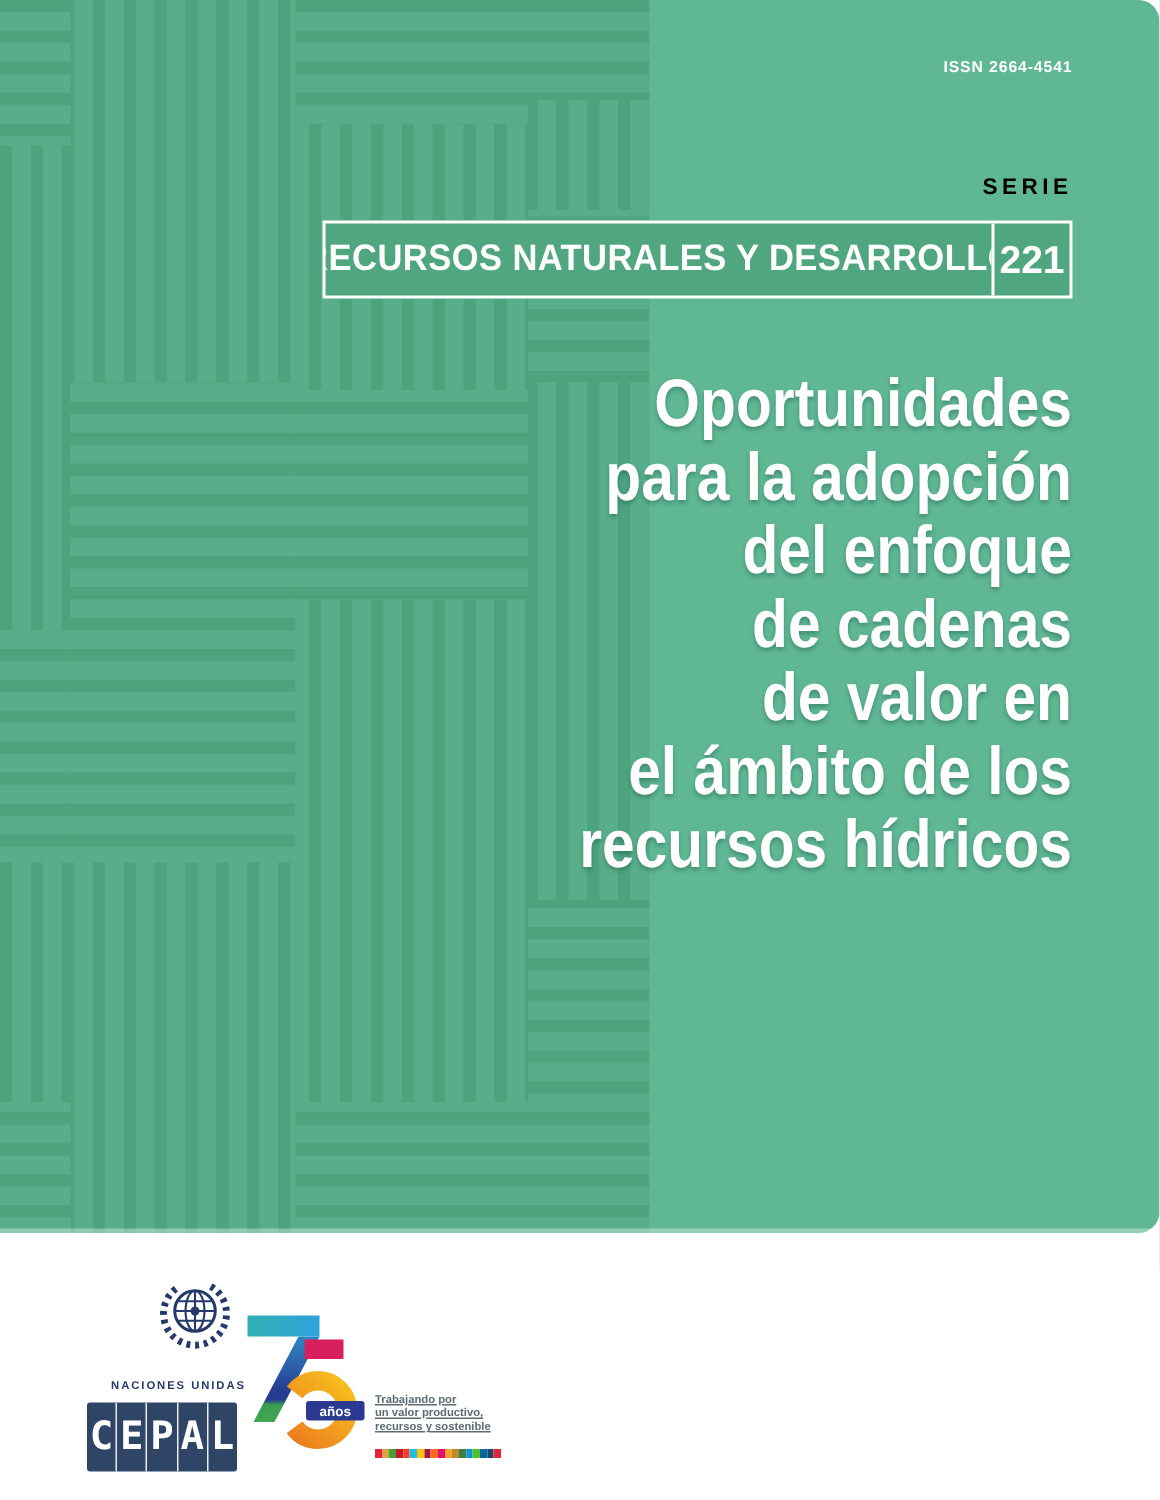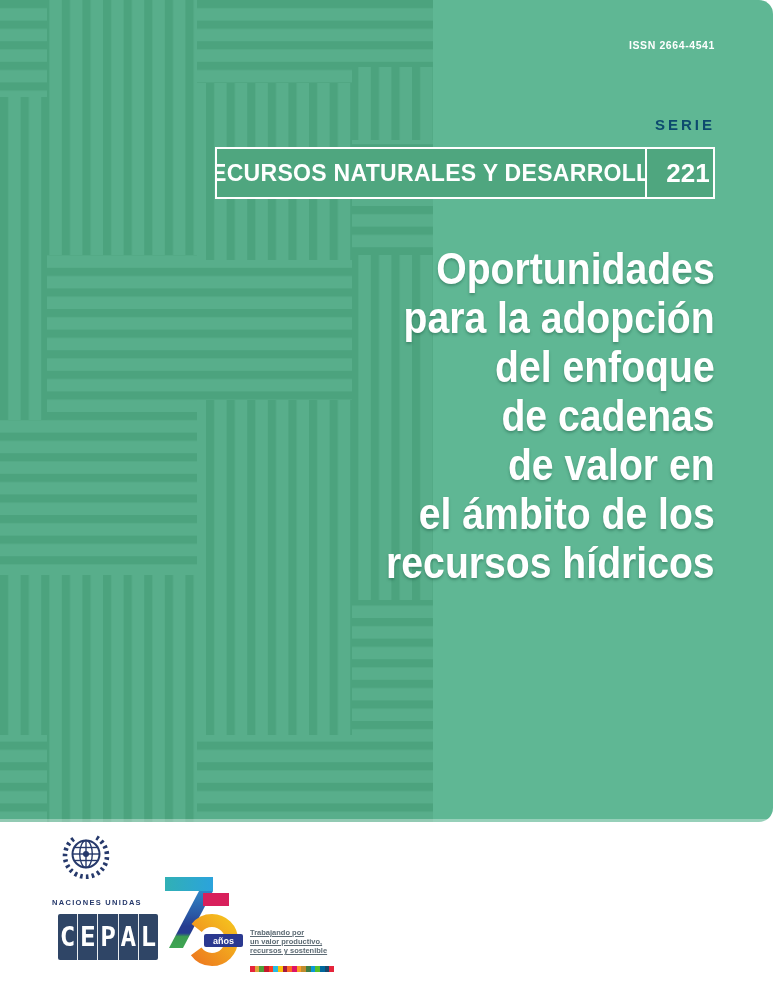--- a/index.html
+++ b/index.html
@@ -7,40 +7,40 @@
         font-family:"Liberation Sans",sans-serif;}
 
   
   .green-area{position:absolute;left:0;top:0;width:773px;height:822px;background:#5FB794;border-radius:14px;}
   .green-area::after{content:"";position:absolute;left:0;bottom:0;width:100%;height:3px;
         background:rgba(255,255,255,0.35);}
   svg.weave{position:absolute;left:0;top:0;display:block;}
 
   .issn{position:absolute;top:39px;right:58px;color:#ffffff;font-size:10.5px;font-weight:bold;
         letter-spacing:0.6px;}
-  .serie-kicker{position:absolute;top:116px;right:58px;color:#0c4a6e;font-size:15px;
+  .serie-kicker{position:absolute;top:116px;right:58px;color:#000000;font-size:15px;
         font-weight:bold;letter-spacing:3px;}
 
   .banner{position:absolute;left:215px;top:147px;width:500px;height:52px;box-sizing:border-box;
         border:2.5px solid #ffffff;background:#4FA67F;display:flex;align-items:stretch;}
   .banner-name{flex:1;display:flex;align-items:center;justify-content:center;
         border-right:2.5px solid #ffffff;overflow:hidden;}
   .banner-name span{color:#ffffff;font-weight:bold;font-size:24.5px;letter-spacing:0.3px;
         white-space:nowrap;transform:scaleX(0.94);}
   .banner-num{width:50px;display:flex;align-items:center;justify-content:center;color:#ffffff;
-        font-weight:bold;font-size:26px;padding-left:16px;}
+        font-weight:bold;font-size:26px;}
 
   .title{position:absolute;top:244px;right:58px;text-align:right;color:#ffffff;font-weight:bold;
         font-size:45px;line-height:49px;white-space:nowrap;transform:scaleX(0.87);
         transform-origin:100% 0;text-shadow:0 2px 3px rgba(15,70,50,0.35);}
 
   
   .footer{position:absolute;left:0;top:822px;width:773px;height:178px;background:#ffffff;}
 
-  .un-block{position:absolute;left:52px;top:6px;width:112px;text-align:left;}
+  .un-block{position:absolute;left:52px;top:26px;width:112px;text-align:right;}
   .un-caption{margin-top:2px;color:#26396B;font-size:7.5px;font-weight:bold;letter-spacing:1.3px;
         white-space:nowrap;}
   .cepal-box{margin:7px auto 0 auto;width:100px;height:46px;background:#2F4566;border-radius:2px;
         display:flex;align-items:stretch;overflow:hidden;}
   .cepal-letter{flex:1;display:flex;align-items:center;justify-content:center;color:#ffffff;
         font-family:"DejaVu Sans Mono",monospace;font-weight:bold;font-size:26px;
         border-right:1.5px solid rgba(255,255,255,0.9);}
   .cepal-letter:last-child{border-right:none;}
 
   .anniv-svg{position:absolute;left:163px;top:50px;display:block;}

